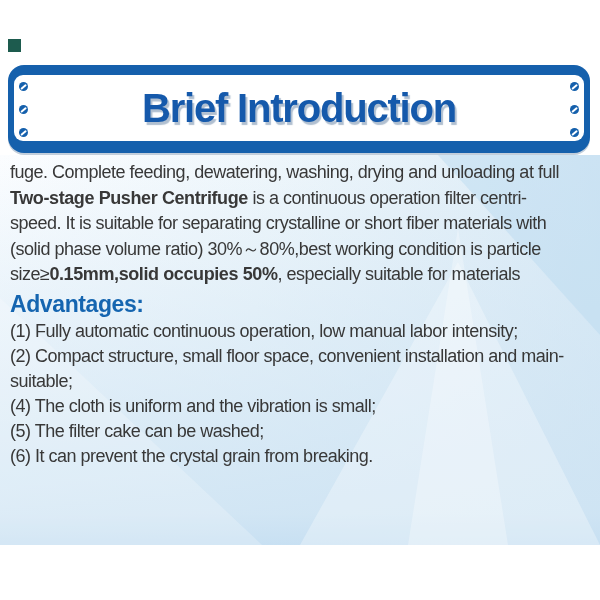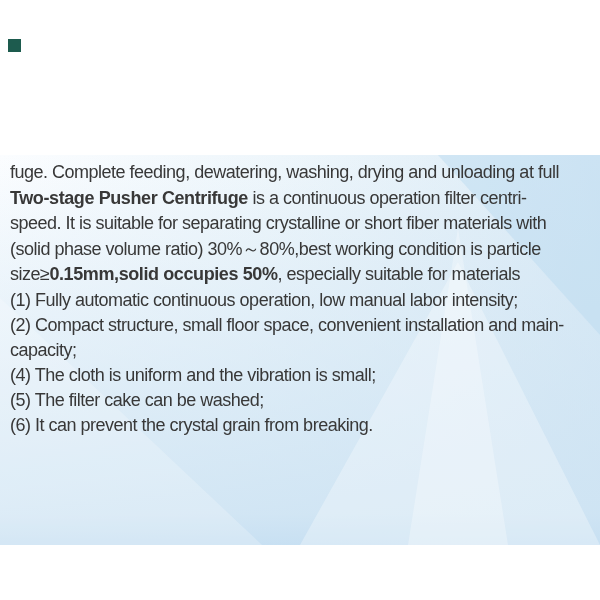--- a/index.html
+++ b/index.html
@@ -76,32 +76,44 @@
 <div class="stage">
 
   <div class="bg-wash"></div>
   <div class="facet f1"></div>
   <div class="facet f2"></div>
   <div class="facet f3"></div>
   <div class="facet f4"></div>
 
   <div class="corner-square"></div>
 
+  <div class="banner">
+    <div class="banner-inner">
+      <div class="banner-title">Brief Introduction</div>
+    </div>
+    <span class="screw l y1"></span>
+    <span class="screw l y2"></span>
+    <span class="screw l y3"></span>
+    <span class="screw r y1"></span>
+    <span class="screw r y2"></span>
+    <span class="screw r y3"></span>
+  </div>
 
   <div class="content">
     <div>
         <div class="pline"><span>fuge. Complete feeding, dewatering, washing, drying and unloading at full</span></div>
         <div class="pline"><span class="b">Two-stage Pusher Centrifuge</span><span> is a continuous operation filter centri-</span></div>
         <div class="pline"><span>speed. It is suitable for separating crystalline or short fiber materials with</span></div>
         <div class="pline"><span>(solid phase volume ratio) 30%～80%,best working condition is particle</span></div>
         <div class="pline"><span>size≥</span><span class="b">0.15mm,solid occupies 50%</span><span>, especially suitable for materials</span></div>
       </div>
+    <div class="adv-heading">Advantages:</div>
     <div>
         <div class="aline">(1) Fully automatic continuous operation, low manual labor intensity;</div>
         <div class="aline">(2) Compact structure, small floor space, convenient installation and main-</div>
-        <div class="aline">capacity;</div>
+        <div class="aline">suitable;</div>
         <div class="aline">(4) The cloth is uniform and the vibration is small;</div>
         <div class="aline">(5) The filter cake can be washed;</div>
         <div class="aline">(6) It can prevent the crystal grain from breaking.</div>
       </div>
   </div>
 
 </div>
 
 </body></html>

